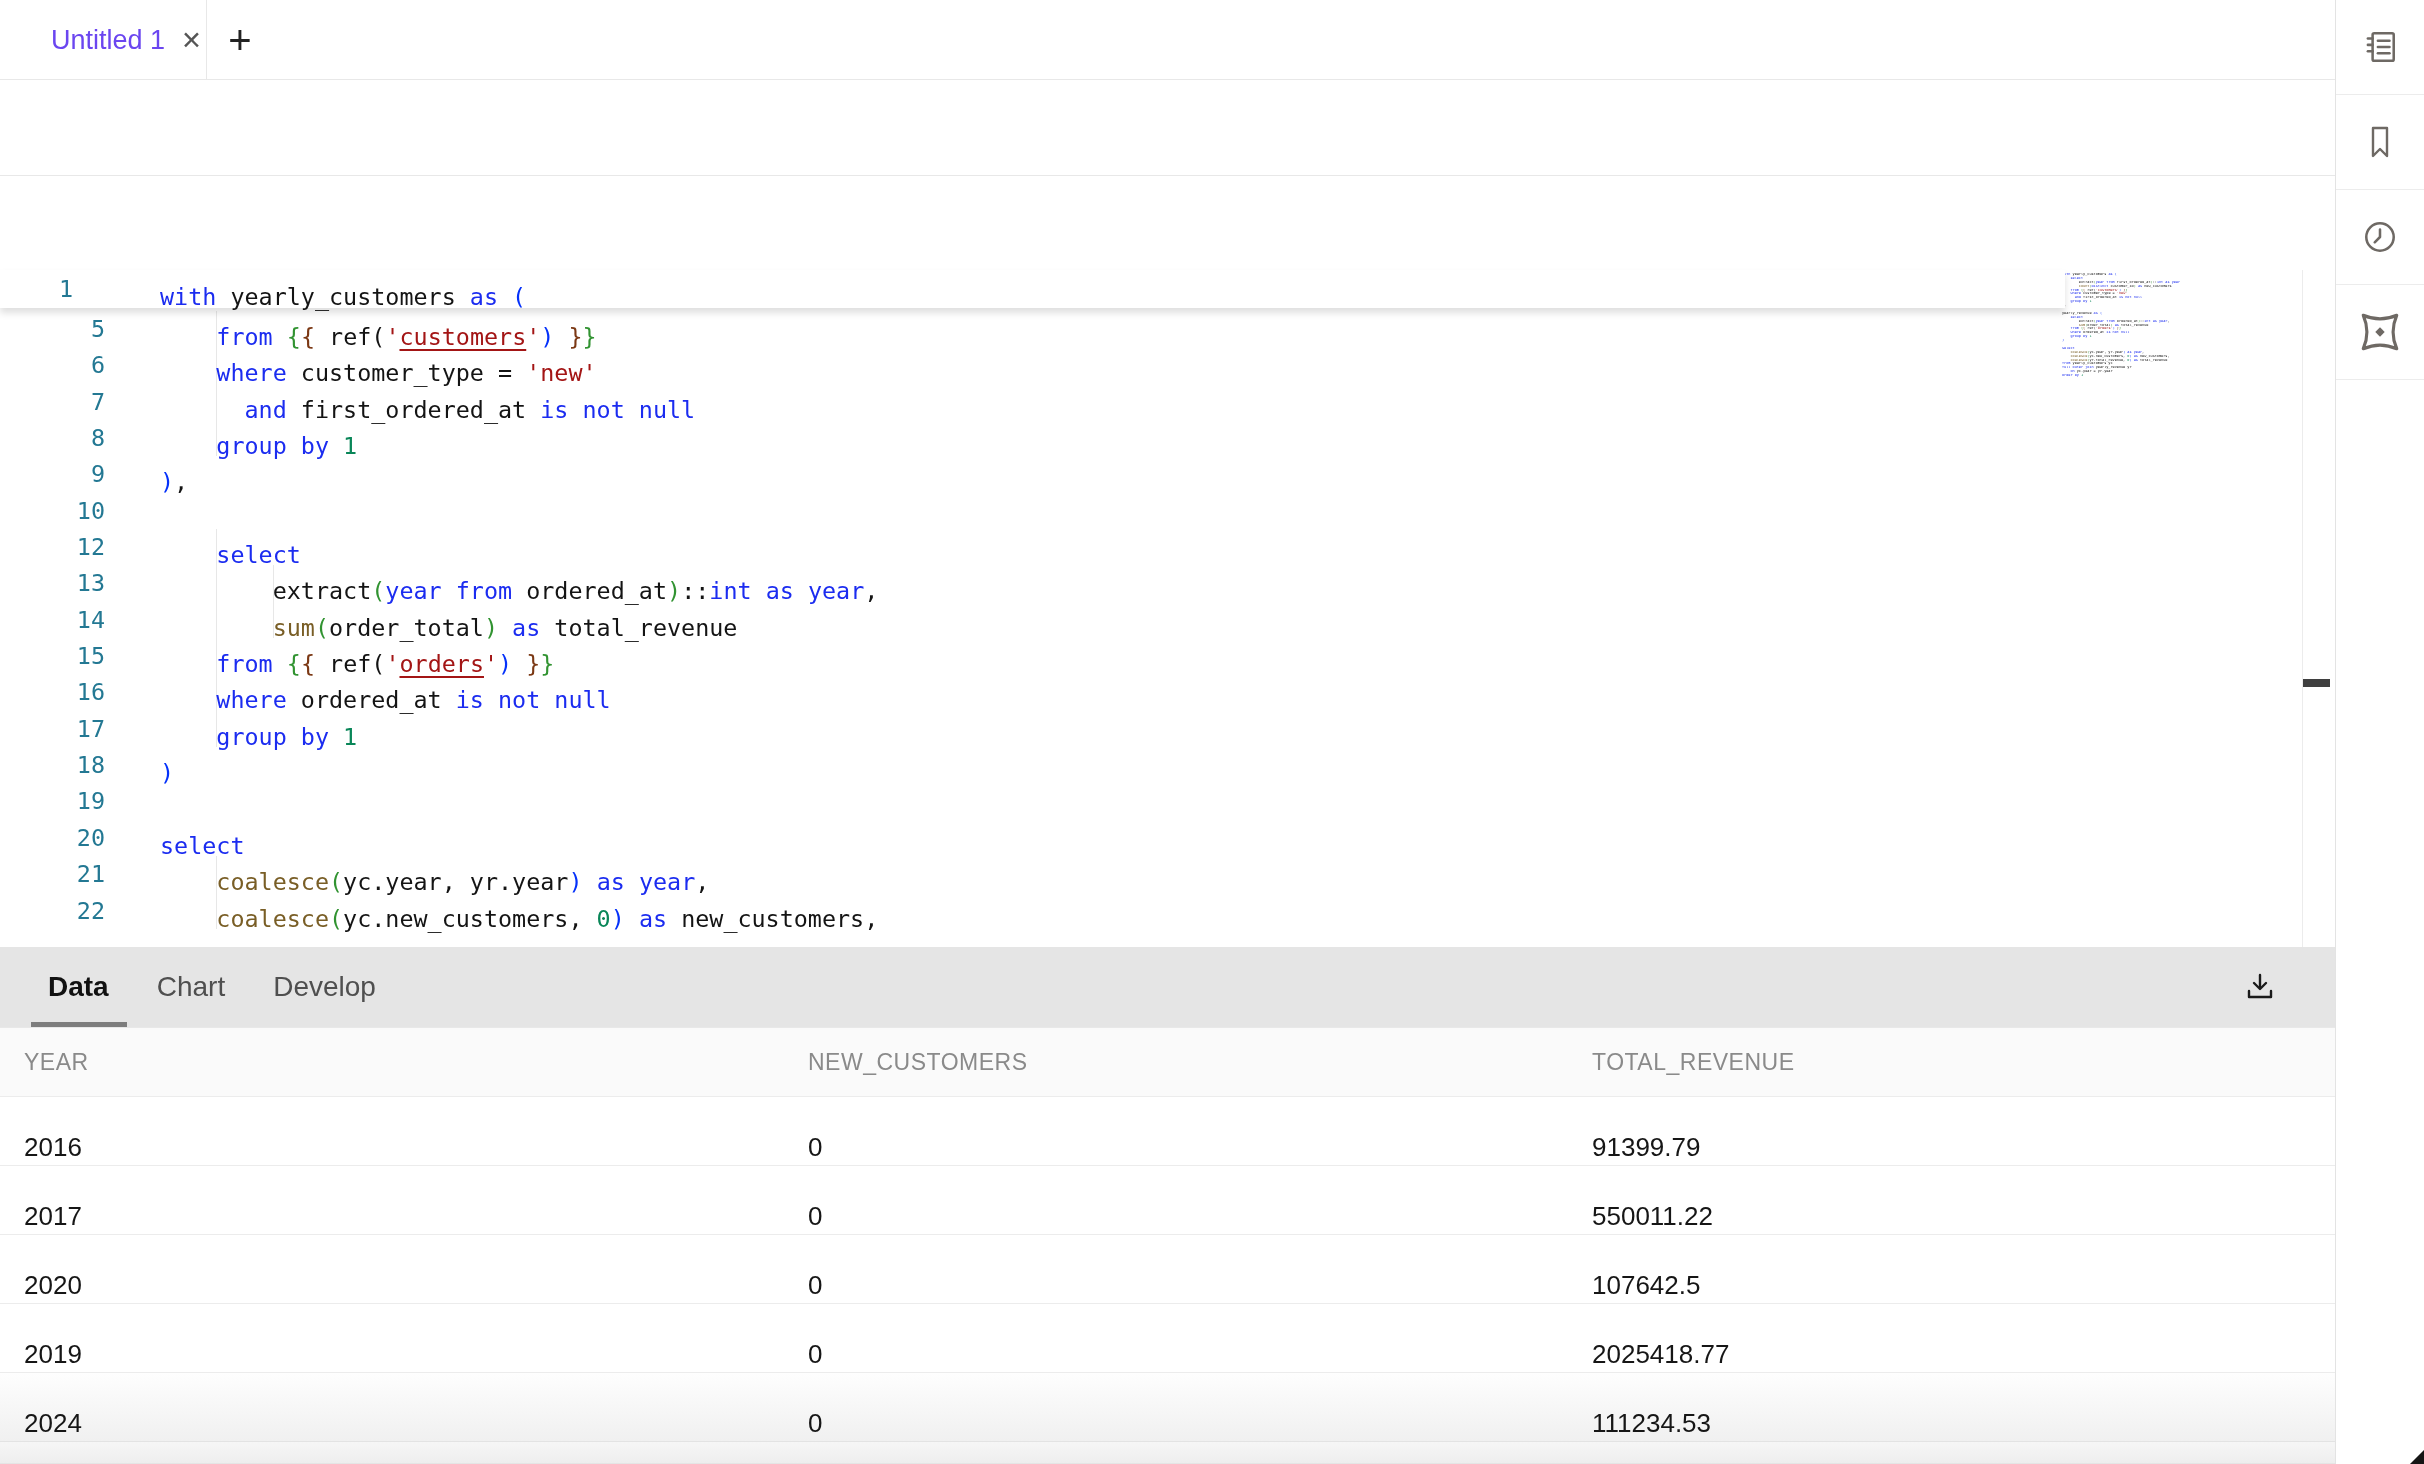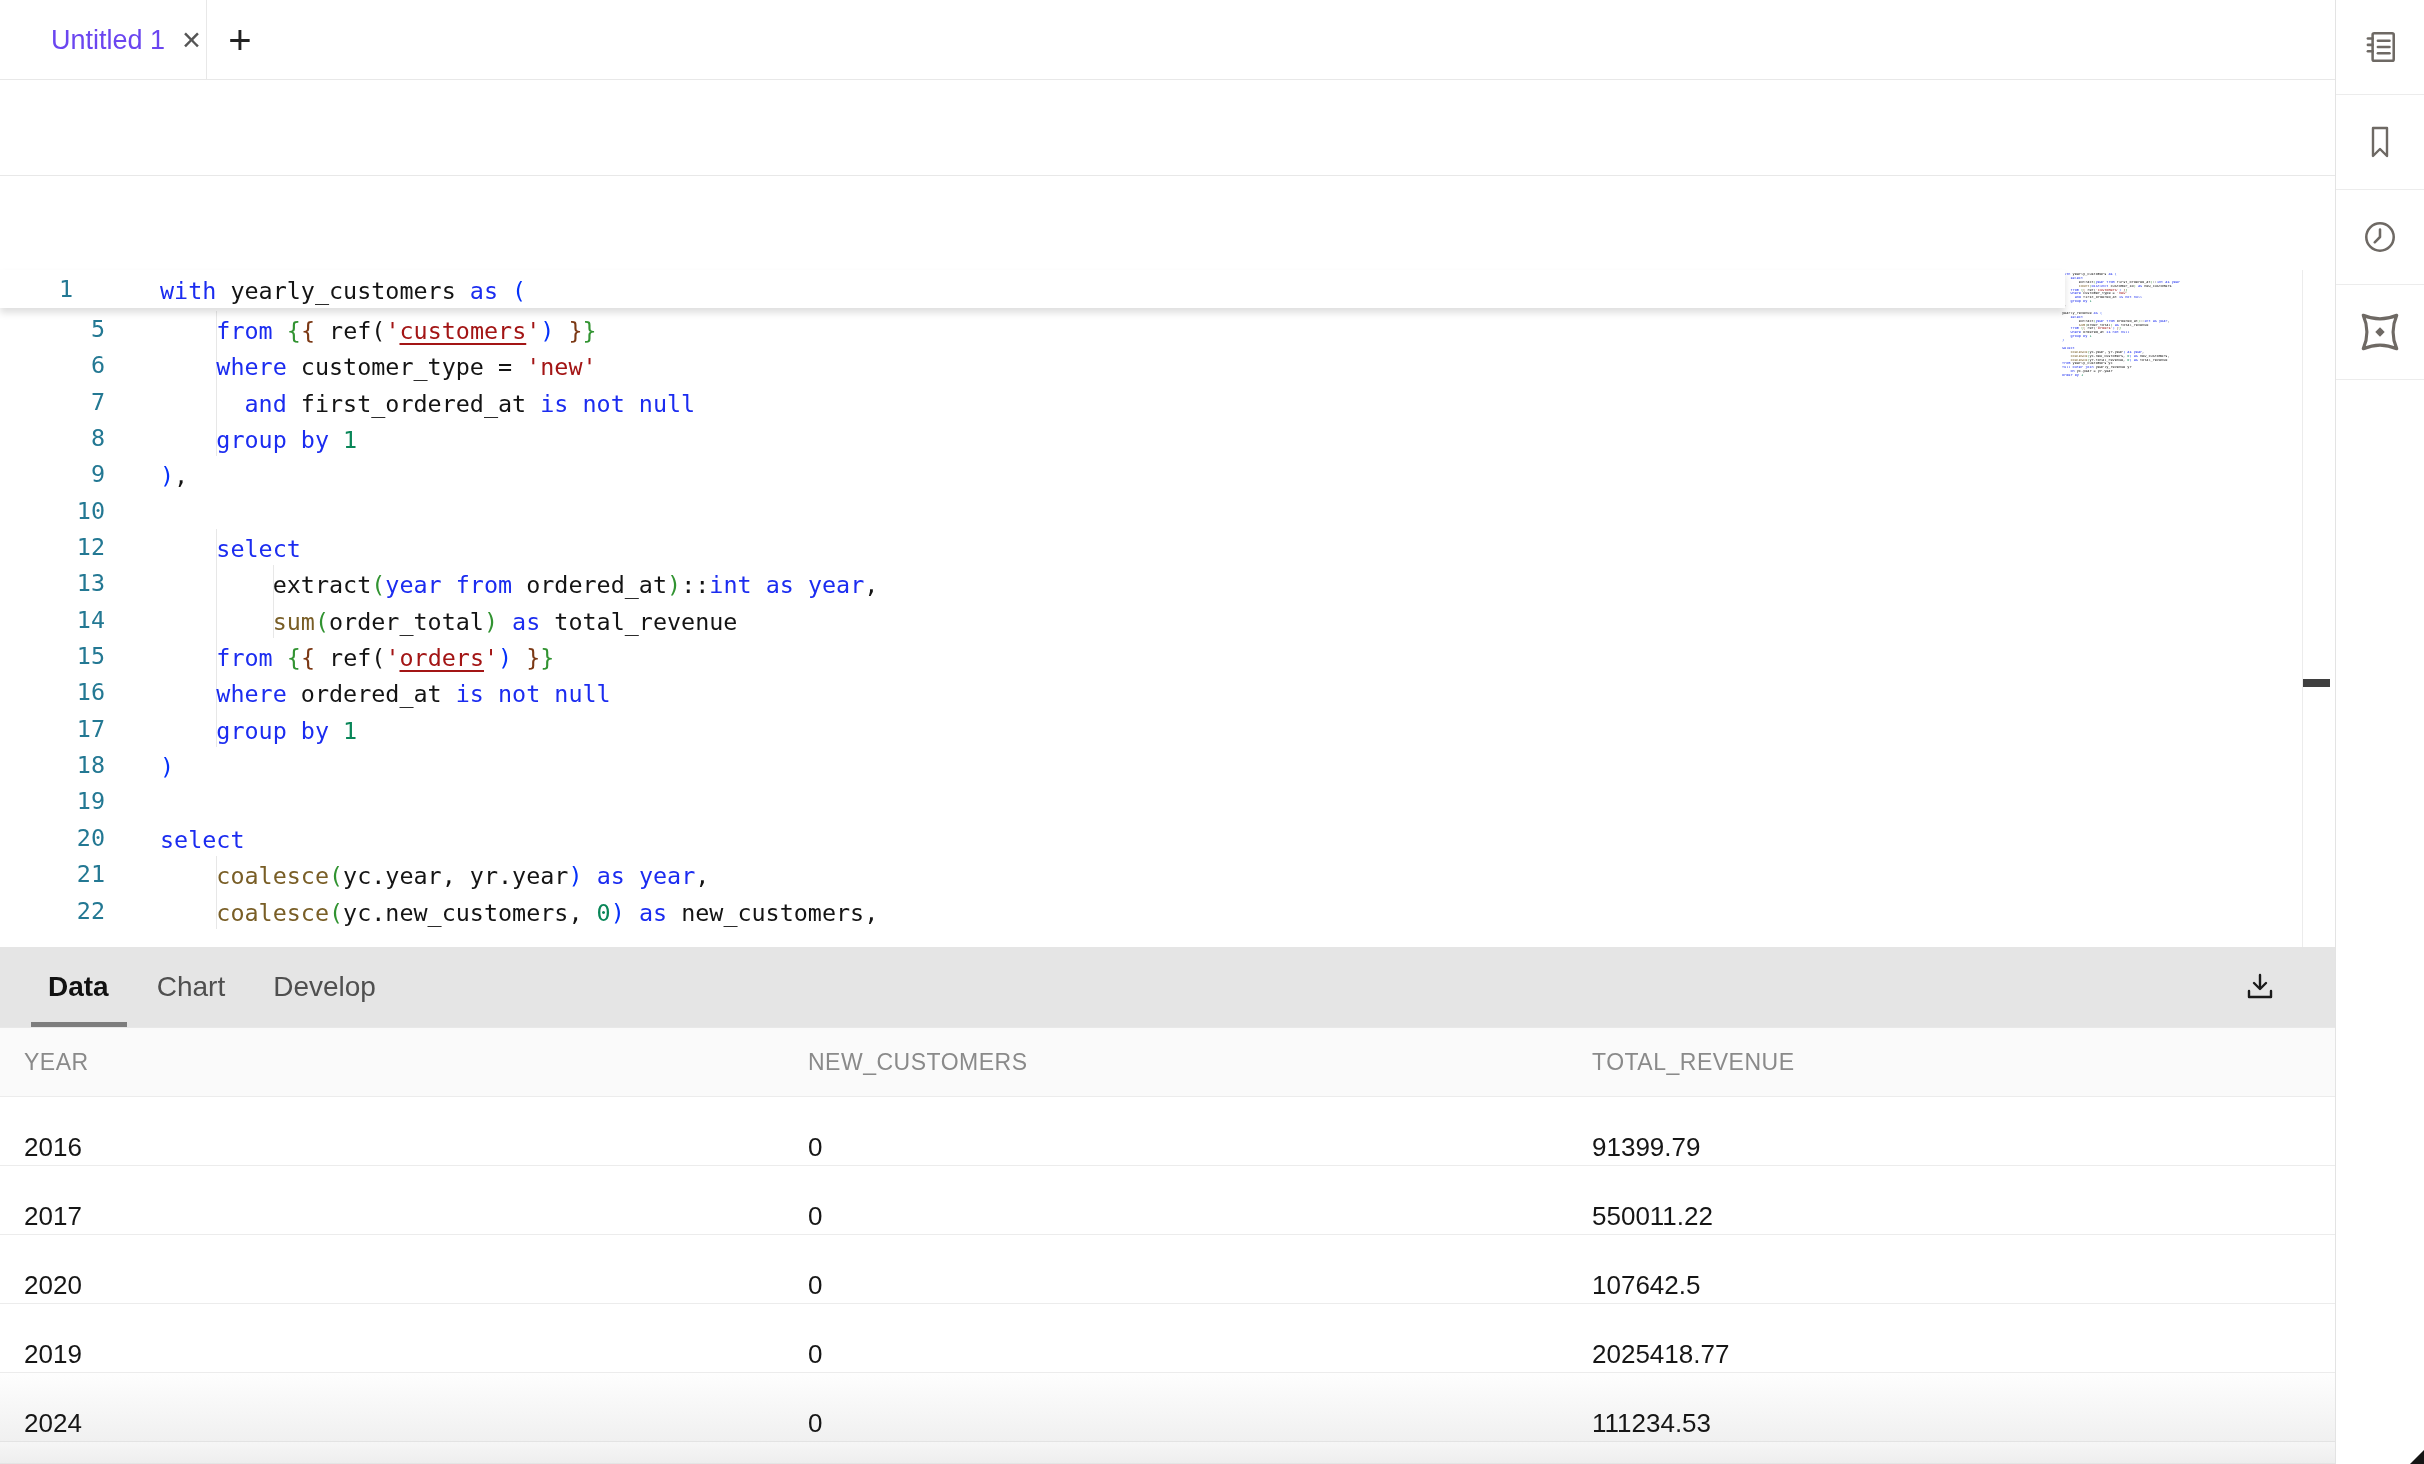--- a/index.html
+++ b/index.html
@@ -32,21 +32,21 @@
             display:flex;align-items:center;padding:0 20px;gap:16px;cursor:pointer;}
   .env-label{font-size:27px;color:#141414;}
   .env-chip{background:var(--prod-chip-bg);color:var(--prod-chip-text);border-radius:8px;padding:5px 14px;
             font-size:23px;font-weight:700;letter-spacing:.5px;}
 
   
   .editor{position:absolute;left:0;top:176px;width:2335px;height:771px;background:#fff;overflow:hidden;}
   .code-lines{position:absolute;left:0;top:135px;width:2065px;}
   .cl{position:relative;height:36.35px;font-family:"DejaVu Sans Mono", monospace;font-size:23.4px;line-height:36.35px;white-space:pre;}
   .cl .ln{position:absolute;left:0;top:0;width:105px;text-align:right;color:var(--line-number-teal);}
-  .cl .ct{position:absolute;left:160px;top:2px;}
+  .cl .ct{position:absolute;left:160px;top:8px;}
   .cl .gd{position:absolute;top:0;bottom:0;border-left:1px solid #e7e7e7;}
   .sticky{position:absolute;left:0;top:94px;width:2065px;height:38px;background:#fff;z-index:5;
           box-shadow:0 5px 7px rgba(0,0,0,0.13);}
   .sticky .cl{height:38px;line-height:38px;}
   .sticky .ln{width:73px;}
   .tk-pl{color:#141414}.tk-kw{color:var(--keyword-blue)}.tk-st{color:var(--string-red)}
   .tk-nu{color:var(--number-green)}.tk-fn{color:var(--function-olive)}
   .tk-b1{color:var(--bracket-blue)}.tk-b2{color:var(--bracket-green)}.tk-b3{color:var(--bracket-brown)}
   .tk-rf{color:var(--string-red);text-decoration:underline;text-underline-offset:4px;}
   .minimap{position:absolute;left:2062px;top:97px;width:118px;}

